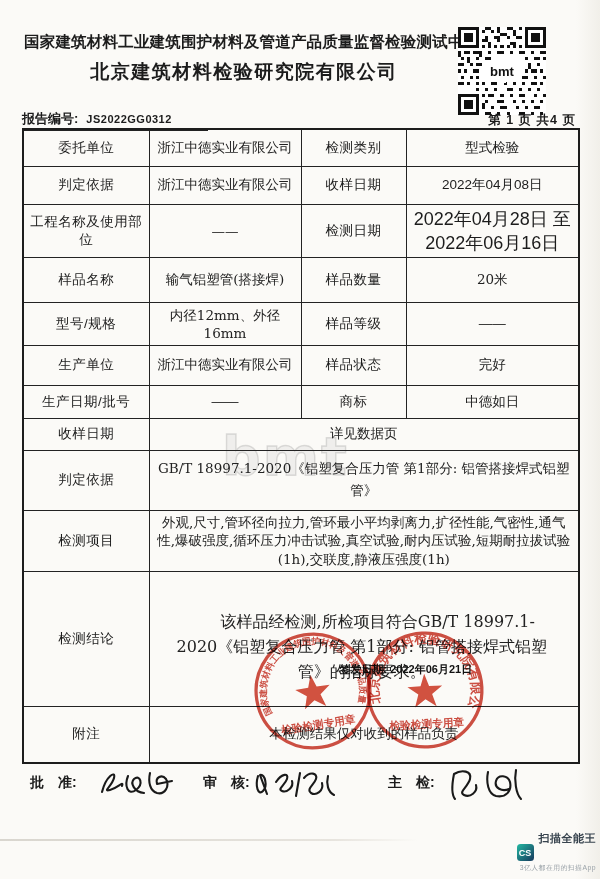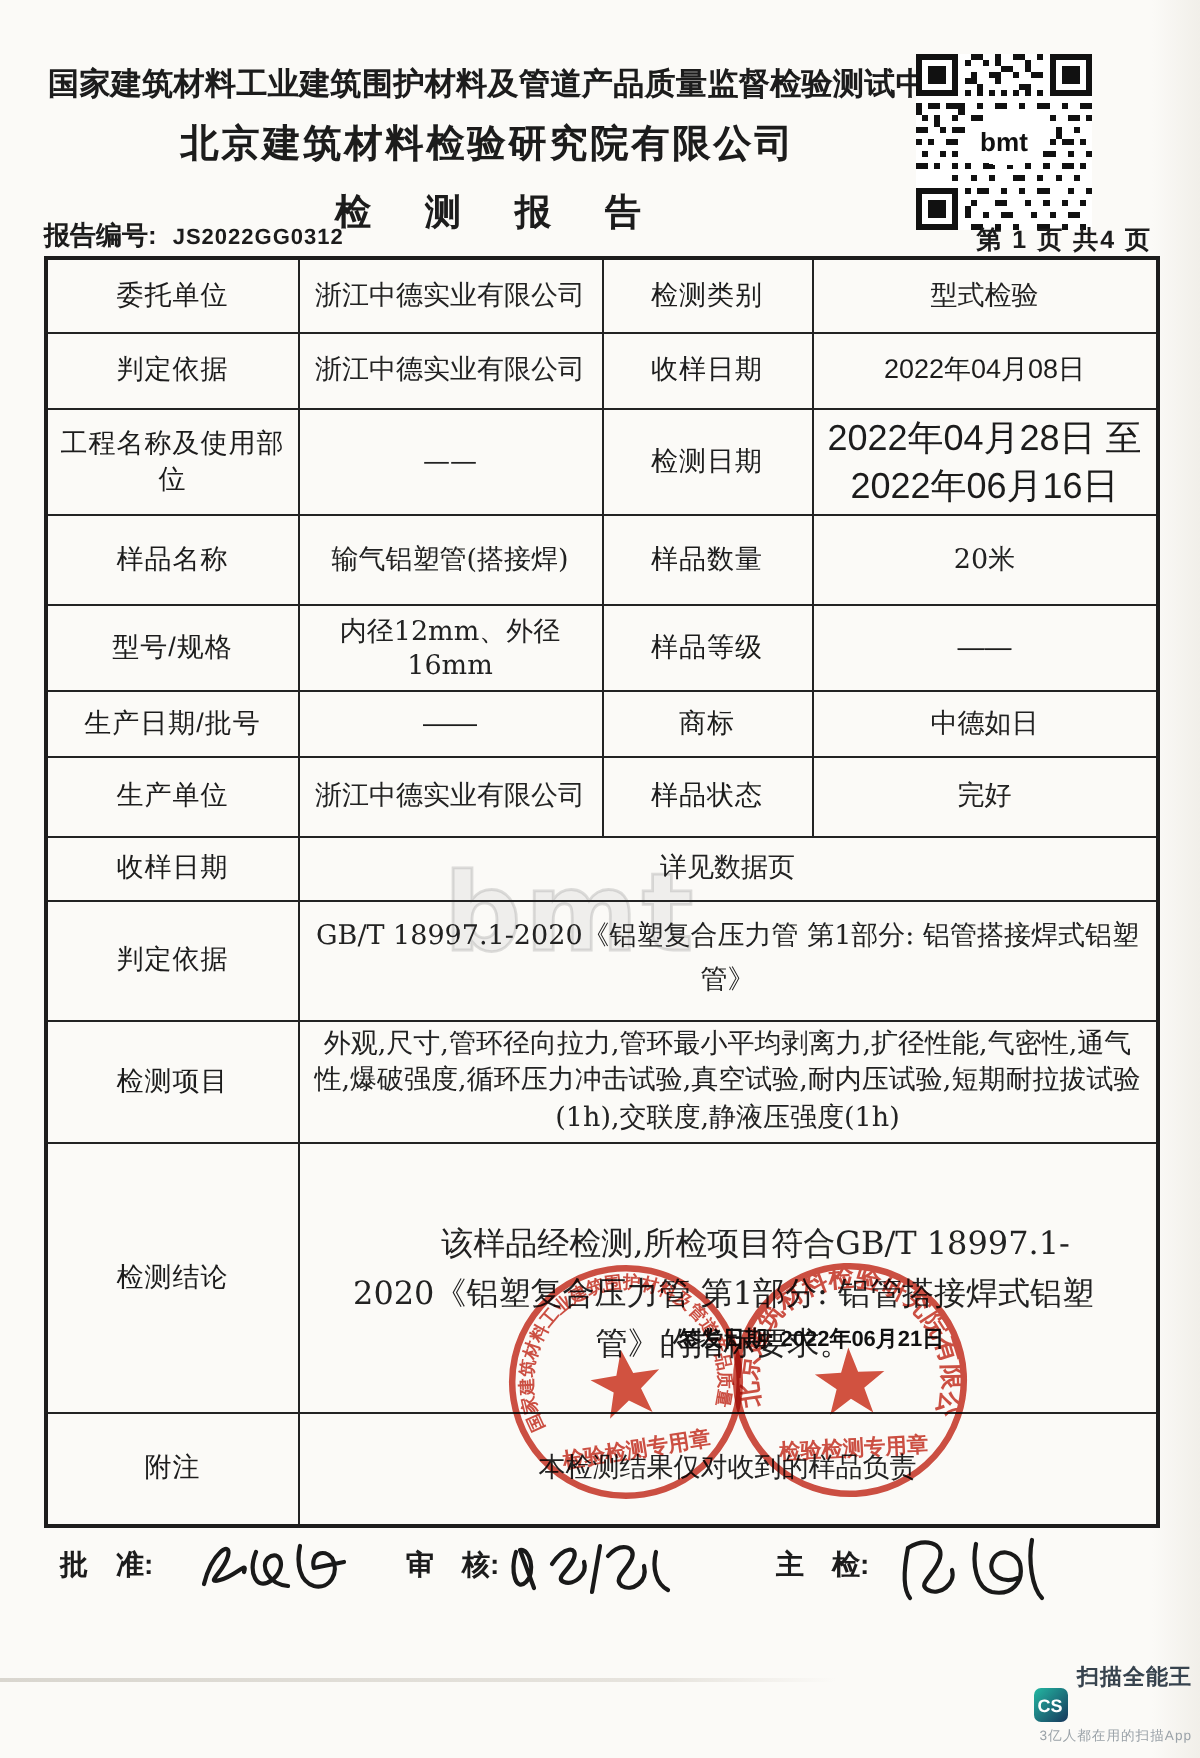--- a/index.html
+++ b/index.html
@@ -48,21 +48,20 @@
 </head>
 <body>
 
 <div class="page">
 
   <div class="bmt-watermark">bmt</div>
 
   <div class="header">
     <div class="org-line">国家建筑材料工业建筑围护材料及管道产品质量监督检验测试中心</div>
     <div class="company-line">北京建筑材料检验研究院有限公司</div>
-    <div class="report-title">检 测 报 告</div>
   </div>
 
   <svg class="qr" viewBox="0 0 29 29" shape-rendering="crispEdges">
     <rect x="0" y="0" width="29" height="29" fill="#fff"></rect>
     <g fill="#111">
       <path fill-rule="evenodd" d="M0,0h7v7h-7z M1,1v5h5v-5z"></path>
         <path d="M2,2h3v3h-3z"></path>
       <path fill-rule="evenodd" d="M22,0h7v7h-7z M23,1v5h5v-5z"></path>
         <path d="M24,2h3v3h-3z"></path>
       <path fill-rule="evenodd" d="M0,22h7v7h-7z M1,23v5h5v-5z"></path>
@@ -112,31 +111,31 @@
       <td class="kai">输气铝塑管(搭接焊)</td>
       <td class="lbl">样品数量</td>
       <td class="kai">20米</td>
     </tr>
     <tr style="height:43px">
       <td class="lbl">型号/规格</td>
       <td class="kai">内径12mm、外径16mm</td>
       <td class="lbl">样品等级</td>
       <td>——</td>
     </tr>
+    <tr style="height:40px">
+      <td class="lbl">生产单位</td>
+      <td class="kai">浙江中德实业有限公司</td>
+      <td class="lbl">样品状态</td>
+      <td class="kai">完好</td>
+    </tr>
     <tr style="height:33px">
       <td class="lbl">生产日期/批号</td>
       <td>——</td>
       <td class="lbl">商标</td>
       <td class="kai">中德如日</td>
-    </tr>
-    <tr style="height:40px">
-      <td class="lbl">生产单位</td>
-      <td class="kai">浙江中德实业有限公司</td>
-      <td class="lbl">样品状态</td>
-      <td class="kai">完好</td>
     </tr>
     <tr style="height:32px">
       <td class="lbl">收样日期</td>
       <td class="kai valfull" colspan="3">详见数据页</td>
     </tr>
     <tr style="height:60px">
       <td class="lbl">判定依据</td>
       <td class="kai valfull" colspan="3" style="line-height:1.6">GB/T 18997.1-2020《铝塑复合压力管 第1部分: 铝管搭接焊式铝塑管》</td>
     </tr>
     <tr style="height:59px">

